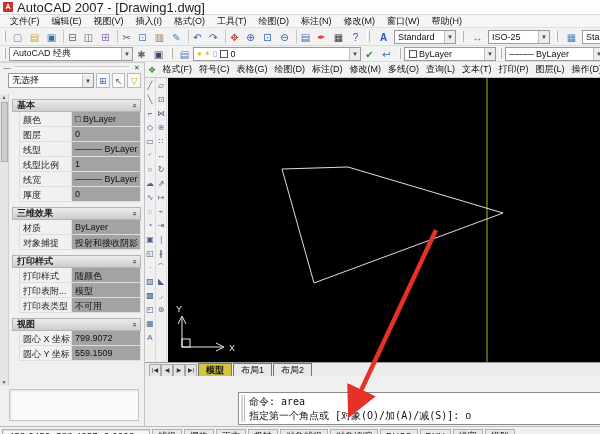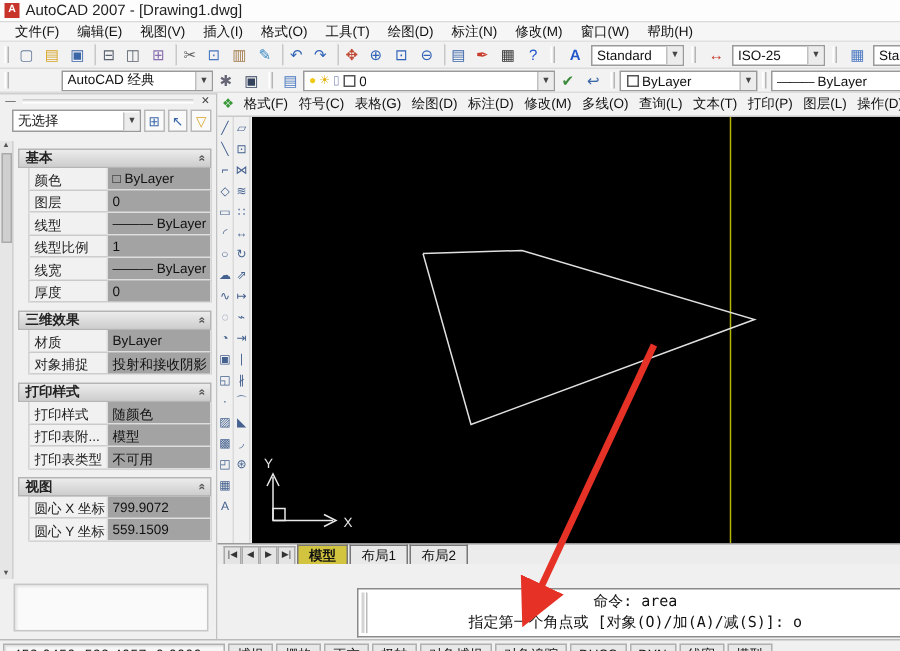--- a/index.html
+++ b/index.html
@@ -2,21 +2,21 @@
 <html><head>
 <meta charset="utf-8">
 <style>
   * { margin:0; padding:0; box-sizing:border-box; }
   html,body { width:600px; height:434px; overflow:hidden; }
   body { font-family:"Liberation Sans","DejaVu Sans",sans-serif; font-size:9px; background:#f0f0f0; color:#111; position:relative; }
 
   
   .titlebar { position:absolute; left:0; top:0; width:600px; height:15px; background:#fdfdfd; border-bottom:1px solid #d9d9d9; display:flex; align-items:center; padding-left:3px; }
   .appicon { width:10px; height:10px; background:#c7342a; color:#fff; font-size:7px; line-height:10px; text-align:center; font-weight:bold; margin-right:4px; flex:0 0 auto; }
-  .wtitle { font-size:10px; color:#222;text-align:center; }
+  .wtitle { font-size:13px; color:#222;text-align:center; }
 
   
   .menubar { position:absolute; left:0; top:15px; width:600px; height:13px; background:#f6f6f6; border-bottom:1px solid #e0e0e0; display:flex; align-items:center; padding-left:4px; }
   .menu-item { padding:0 6px; height:13px; line-height:13px; white-space:nowrap; cursor:default; }
 
   
   .tbrow { position:absolute; left:0; width:600px; background:#f2f2f2; display:flex; align-items:center; border-bottom:1px solid #dcdcdc; overflow:hidden; }
   .tb1 { top:28px; height:18px; }
   .tb2 { top:46px; height:16px; }
   .grip { width:3px; height:11px; border-left:1px solid #ffffff; border-right:1px solid #b4b4b4; margin:0 3px; flex:0 0 auto; }
@@ -63,21 +63,21 @@
   
   .tabstrip { position:absolute; left:145px; top:362px; width:455px; height:14px; background:#ececec; border-top:1px solid #9a9a9a; display:flex; align-items:flex-end; padding-left:4px; }
   .navbtn { width:12px; height:12px; font-size:6px; line-height:11px; text-align:center; color:#333; background:#e4e4e4; border:1px solid #aaa; border-bottom:none; cursor:default; flex:0 0 auto; }
   .tab { height:13px; line-height:12px; padding:0 7px; border:1px solid #777; border-bottom:none; background:#e9e9e9; margin-left:1px; white-space:nowrap; cursor:default; }
   .tab.active { background:#d2c43e; font-weight:bold; }
 
   
   .cmdarea { position:absolute; left:145px; top:376px; width:455px; height:50px; background:#f0f0f0; }
   .cmdwin { position:absolute; left:93px; top:16px; right:0; bottom:1px; background:#fff; border:1px solid #8a8a8a; border-right:none; display:flex; }
   .cmdgrip { width:4px; border-left:2px solid #d4d4d4; border-right:1px solid #bbb; margin:2px 2px; }
-  .cmdlines { flex:1; display:flex; flex-direction:column; justify-content:flex-end; font-family:"DejaVu Sans Mono","Liberation Mono",monospace; font-size:10px; padding:1px 2px; overflow:hidden;align-items:center; }
+  .cmdlines { flex:1; display:flex; flex-direction:column; justify-content:flex-end; font-family:"DejaVu Sans Mono","Liberation Mono",monospace; font-size:10px; padding:1px 2px; overflow:hidden; }
   .cmdline { height:14px; line-height:14px; white-space:nowrap; }
 
   
   .statusbar { position:absolute; left:0; top:426px; width:600px; height:18px; background:#f0f0f0; border-top:1px solid #bbb; display:flex; align-items:center; padding:1px 2px; gap:2px; }
   .coords { width:148px; height:14px; background:#f6f6f6; border:1px solid #b0b0b0; box-shadow:inset 1px 1px 1px #ddd; line-height:13px; padding-left:6px; letter-spacing:0.5px; }
   .sbtn { height:14px; line-height:13px; padding:0 5px; border:1px solid #b0b0b0; background:#e8e8e8; white-space:nowrap; cursor:default; }
 
   
   .overlay { position:absolute; left:0; top:0; width:600px; height:434px; pointer-events:none; z-index:60; }
 </style>
@@ -145,21 +145,21 @@
     <span class="grip"></span>
     <span class="tbico" style="color:#4a78c0;">▦</span>
     <span class="combo" style="width:46px;border-right:none;">
       <span class="cval">Stand</span>
     </span>
   </span>
 </div>
 
 <div class="tbrow tb2">
   <span class="grip"></span>
-  <span class="combo" style="width:101px;margin-left:32px;">
+  <span class="combo" style="width:124px;">
     <span class="cval">AutoCAD 经典</span>
     <span class="arrow">▼</span>
   </span>
   <span class="tbico" style="color:#667;">✱</span>
   <span class="tbico" style="color:#34425c;">▣</span>
   <span class="grip"></span>
   <span class="tbico" style="color:#4a78c0;">▤</span>
   <span class="combo" style="width:168px;">
     <span style="color:#f0c816;font-size:8px;margin-right:2px;">●</span>
     <span style="color:#e8b414;font-size:8px;margin-right:2px;">☀</span>

